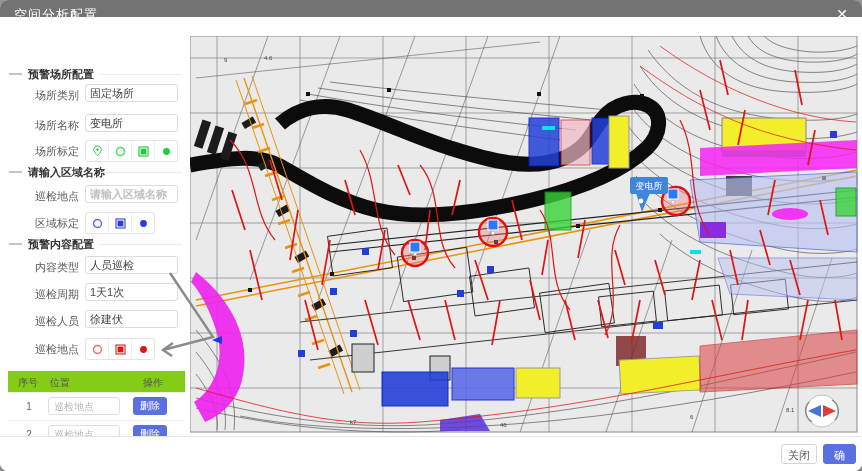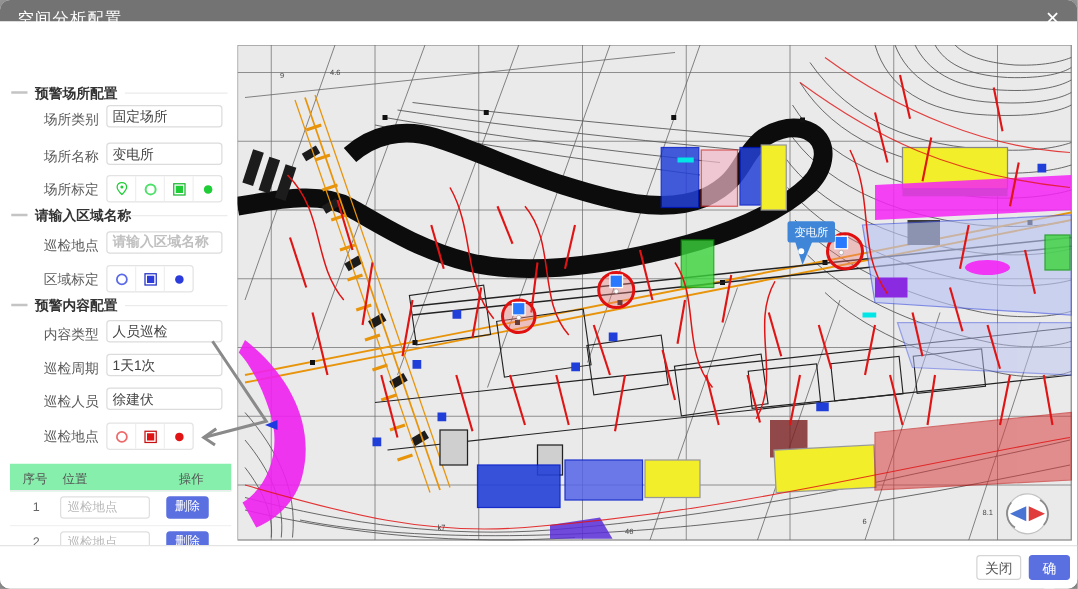--- a/index.html
+++ b/index.html
@@ -12,21 +12,21 @@
   .sec .dash{position:absolute;left:9px;top:6px;width:13px;height:2px;background:#c4c4c4;}
   .sec .st{position:absolute;left:28px;top:0;font-size:11px;font-weight:bold;color:#333;font-family:Liberation Mono, monospace;}
   .sec .ln{position:absolute;left:100px;right:8px;top:7px;height:1px;background:#ececec;}
   .flabel{position:absolute;left:35px;font-size:11px;color:#5a5a5a;white-space:nowrap;}
   .finput{position:absolute;left:85px;width:93px;height:18px;box-sizing:border-box;border:1px solid #dcdcdc;border-radius:3px;font-size:11px;color:#444;padding:0 4px;outline:none;background:#fff;font-family:inherit;}
   .finput::placeholder{color:#c0c0c0;}
   .seg{position:absolute;left:85px;height:20px;display:flex;border:1px solid #e3e3e3;border-radius:3px;background:#fff;}
   .segc{width:22px;height:20px;display:flex;align-items:center;justify-content:center;border-right:1px solid #efefef;cursor:pointer;}
   .segc:last-child{border-right:none;}
   .tbl{position:absolute;left:8px;top:343px;width:177px;}
-  .th{position:relative;height:21px;background:#86efac;border-bottom:1px solid #ececec;font-size:10px;color:#555;}
+  .th{position:relative;height:21px;background:#84cc16;border-bottom:1px solid #ececec;font-size:10px;color:#555;}
   .th span{position:absolute;top:5px;}
   .tr{position:relative;height:27px;border-bottom:1px solid #f1f1f1;font-size:10px;color:#666;}
   .tr .no{position:absolute;left:14px;top:8px;width:14px;text-align:center;}
   .tr input{position:absolute;left:40px;top:4px;width:72px;height:18px;box-sizing:border-box;border:1px solid #dfdfdf;border-radius:3px;font-size:10px;padding:0 5px;color:#555;outline:none;font-family:inherit;}
   .tr input::placeholder{color:#b8b8b8;}
   .delbtn{position:absolute;left:125px;top:4px;width:34px;height:18px;background:#5a6fe0;color:#fff;border:none;border-radius:3px;font-size:10px;cursor:pointer;font-family:inherit;line-height:18px;padding:0;}
   .mapwrap{position:absolute;left:190px;top:36px;width:668px;height:397px;}
   .callout{position:absolute;left:140px;top:255px;width:90px;height:110px;pointer-events:none;}
   .footer{position:absolute;left:0;bottom:0;width:862px;height:34px;background:#fff;border-top:1px solid #e4e4e4;}
   .btn{position:absolute;top:7px;height:20px;border-radius:3px;font-size:11px;cursor:pointer;font-family:inherit;line-height:18px;}

